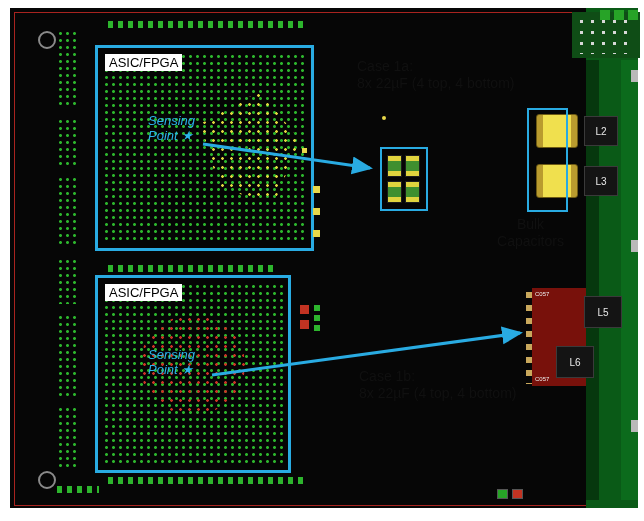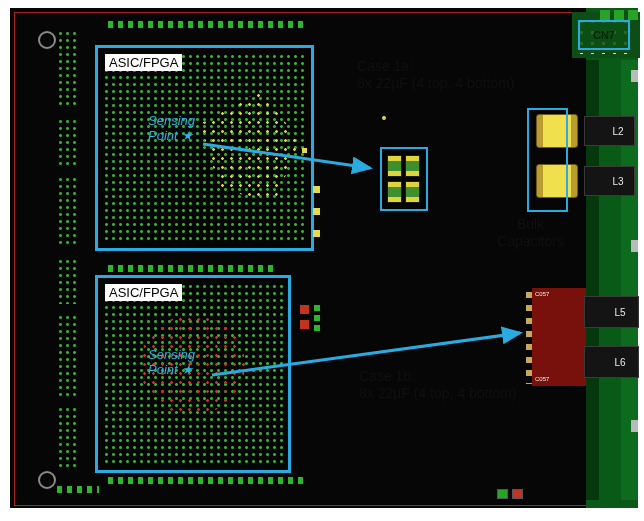--- a/index.html
+++ b/index.html
@@ -39,21 +39,21 @@
 
   
   .mlcc-box{left:380px;top:147px;width:44px;height:60px;border:2px solid #29abe2;background:#050505;z-index:4;}
   .cap{position:absolute;width:13px;height:20px;
        background:linear-gradient(180deg,#e0d43e 0 5px,#3f8f2f 5px 15px,#e0d43e 15px 20px);
        border:1px solid #1c1c1c;}
   .bulk-box{left:527px;top:108px;width:37px;height:100px;border:2px solid #29abe2;z-index:4;}
   .ycap{background:linear-gradient(90deg,#b99b2e 0 6px,#f0e04e 6px 34px,#b99b2e 34px 40px);
         border-radius:3px;border:1px solid #6d5a14;z-index:3;}
   .chip{background:#141414;border:1px solid #3a3a3a;color:#e8e8e8;font-size:10px;
-        display:flex;align-items:center;justify-content:center;z-index:3;padding-left:17px;}
+        display:flex;align-items:center;justify-content:center;z-index:3;}
   .redzone{left:532px;top:288px;width:54px;height:98px;background:rgba(190,25,15,0.62);z-index:3;}
   .reftxt{position:absolute;color:#eee;font-size:6px;line-height:7px;white-space:nowrap;}
 
   .cn7{left:572px;top:12px;width:68px;height:46px;background:#0f4d16;z-index:2;}
   .cn7-box{left:578px;top:20px;width:48px;height:26px;border:2px solid #29abe2;
            background:rgba(10,80,20,0.85);z-index:4;display:flex;align-items:center;justify-content:center;}
   .cn7-label{color:#05230b;font-size:11px;font-weight:bold;}
 
   .sq{z-index:2;}
   svg.arrows{left:0;top:0;z-index:5;}
@@ -114,23 +114,20 @@
   <div class="abs sq" style="left:300px;top:305px;width:9px;height:9px;background:#c23322;"></div>
   <div class="abs sq" style="left:300px;top:320px;width:9px;height:9px;background:#c23322;"></div>
   <div class="abs sq" style="left:314px;top:305px;width:6px;height:6px;background:#2db52d;"></div>
   <div class="abs sq" style="left:314px;top:315px;width:6px;height:6px;background:#2db52d;"></div>
   <div class="abs sq" style="left:314px;top:325px;width:6px;height:6px;background:#2db52d;"></div>
   <div class="abs sq" style="left:382px;top:116px;width:4px;height:4px;border-radius:50%;background:#e8d84a;z-index:3;"></div>
 
   <div class="abs cn7">
     <div class="abs dotgrid-white" style="left:4px;top:4px;width:58px;height:38px;"></div>
   </div>
-  <div class="abs cn7-box">
-    <span class="cn7-label">CN7</span>
-  </div>
 
   <div class="abs sq" style="left:600px;top:10px;width:10px;height:10px;background:#27a327;z-index:2;"></div>
   <div class="abs sq" style="left:614px;top:10px;width:10px;height:10px;background:#27a327;z-index:2;"></div>
   <div class="abs sq" style="left:628px;top:10px;width:10px;height:10px;background:#27a327;z-index:2;"></div>
 
   <div class="abs sq" style="left:631px;top:70px;width:7px;height:12px;background:#b9b9b9;z-index:2;"></div>
   <div class="abs sq" style="left:631px;top:240px;width:7px;height:12px;background:#b9b9b9;z-index:2;"></div>
   <div class="abs sq" style="left:631px;top:420px;width:7px;height:12px;background:#b9b9b9;z-index:2;"></div>
 
   <div class="abs ycap" style="left:536px;top:114px;width:40px;height:32px;"></div>
@@ -144,21 +141,21 @@
   </div>
 
   <div class="abs padcol" style="left:526px;top:292px;width:6px;height:92px;z-index:3;"></div>
   <div class="abs redzone">
     <span class="reftxt" style="left:3px;top:3px;">C057</span>
     <span class="reftxt" style="left:3px;bottom:3px;">C057</span>
   </div>
   <div class="abs chip" style="left:584px;top:296px;width:36px;height:30px;">
     <span>L5</span>
   </div>
-  <div class="abs chip" style="left:584px;top:346px;width:36px;height:30px;text-align:center;">
+  <div class="abs chip" style="left:556px;top:346px;width:36px;height:30px;text-align:center;">
     <span>L6</span>
   </div>
 
   <div class="abs mlcc-box">
     <div class="cap" style="left:5px;top:6px;"></div>
     <div class="cap" style="left:23px;top:6px;"></div>
     <div class="cap" style="left:5px;top:32px;"></div>
     <div class="cap" style="left:23px;top:32px;"></div>
   </div>
 

